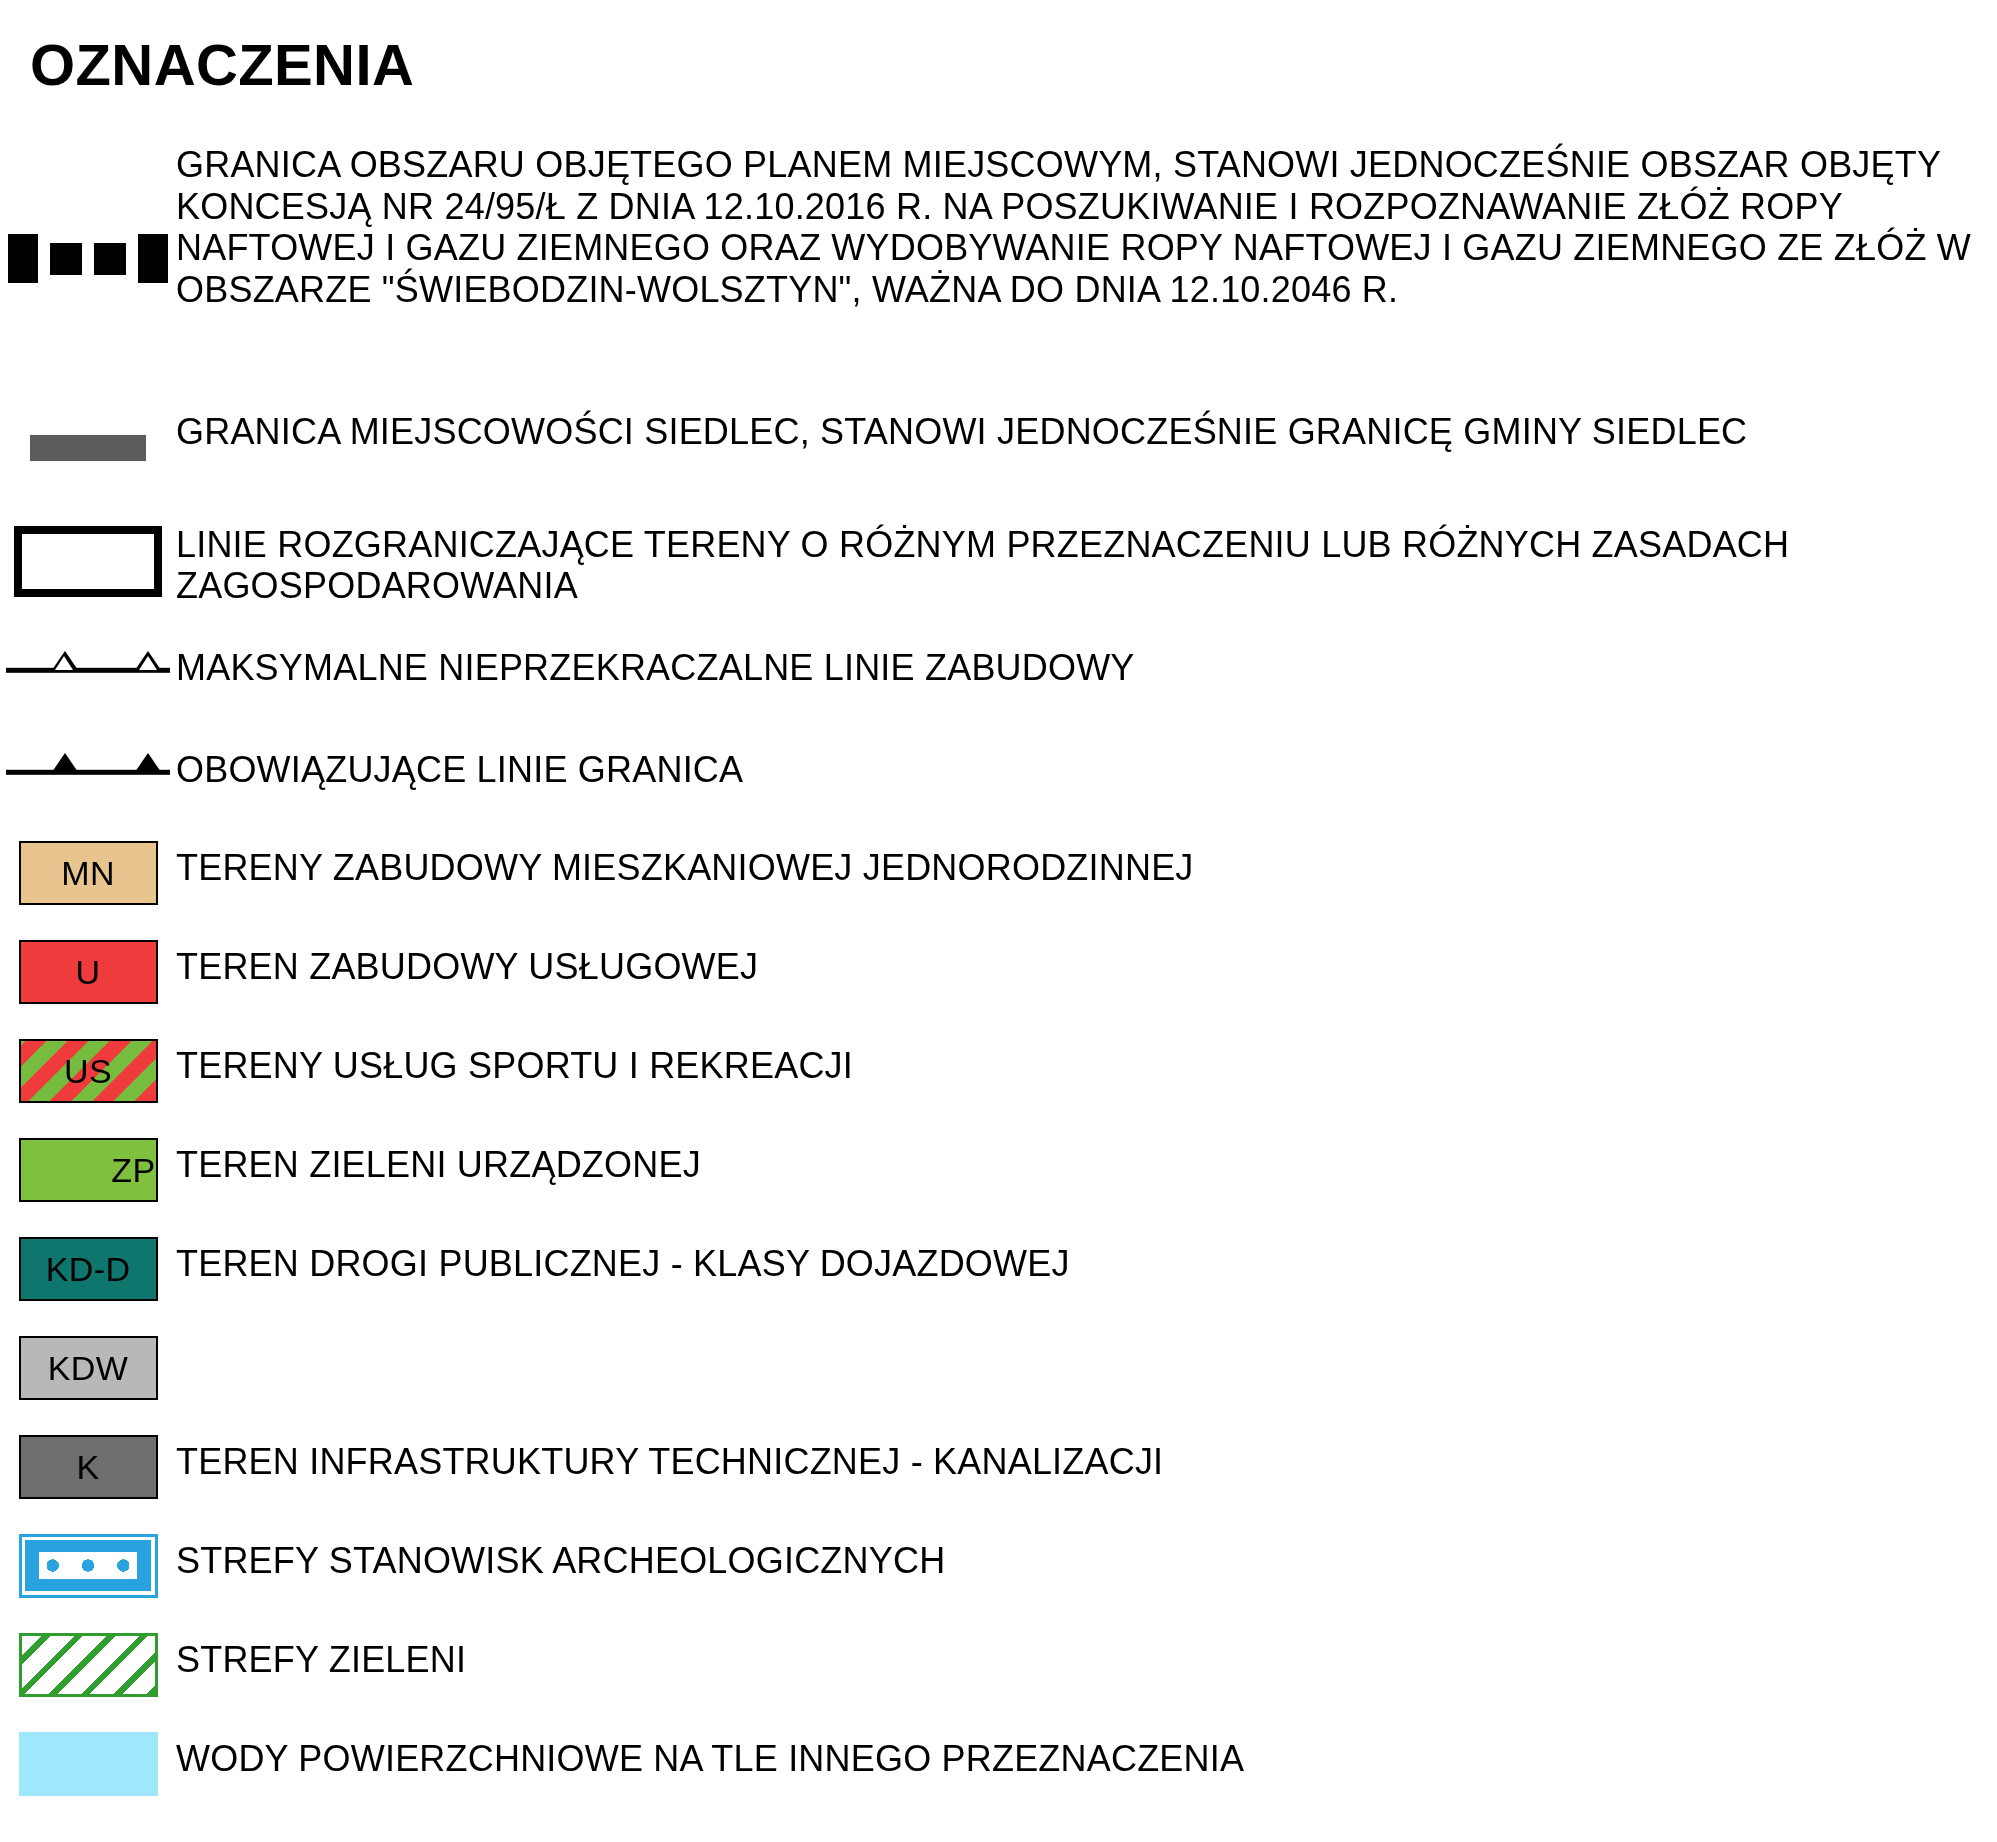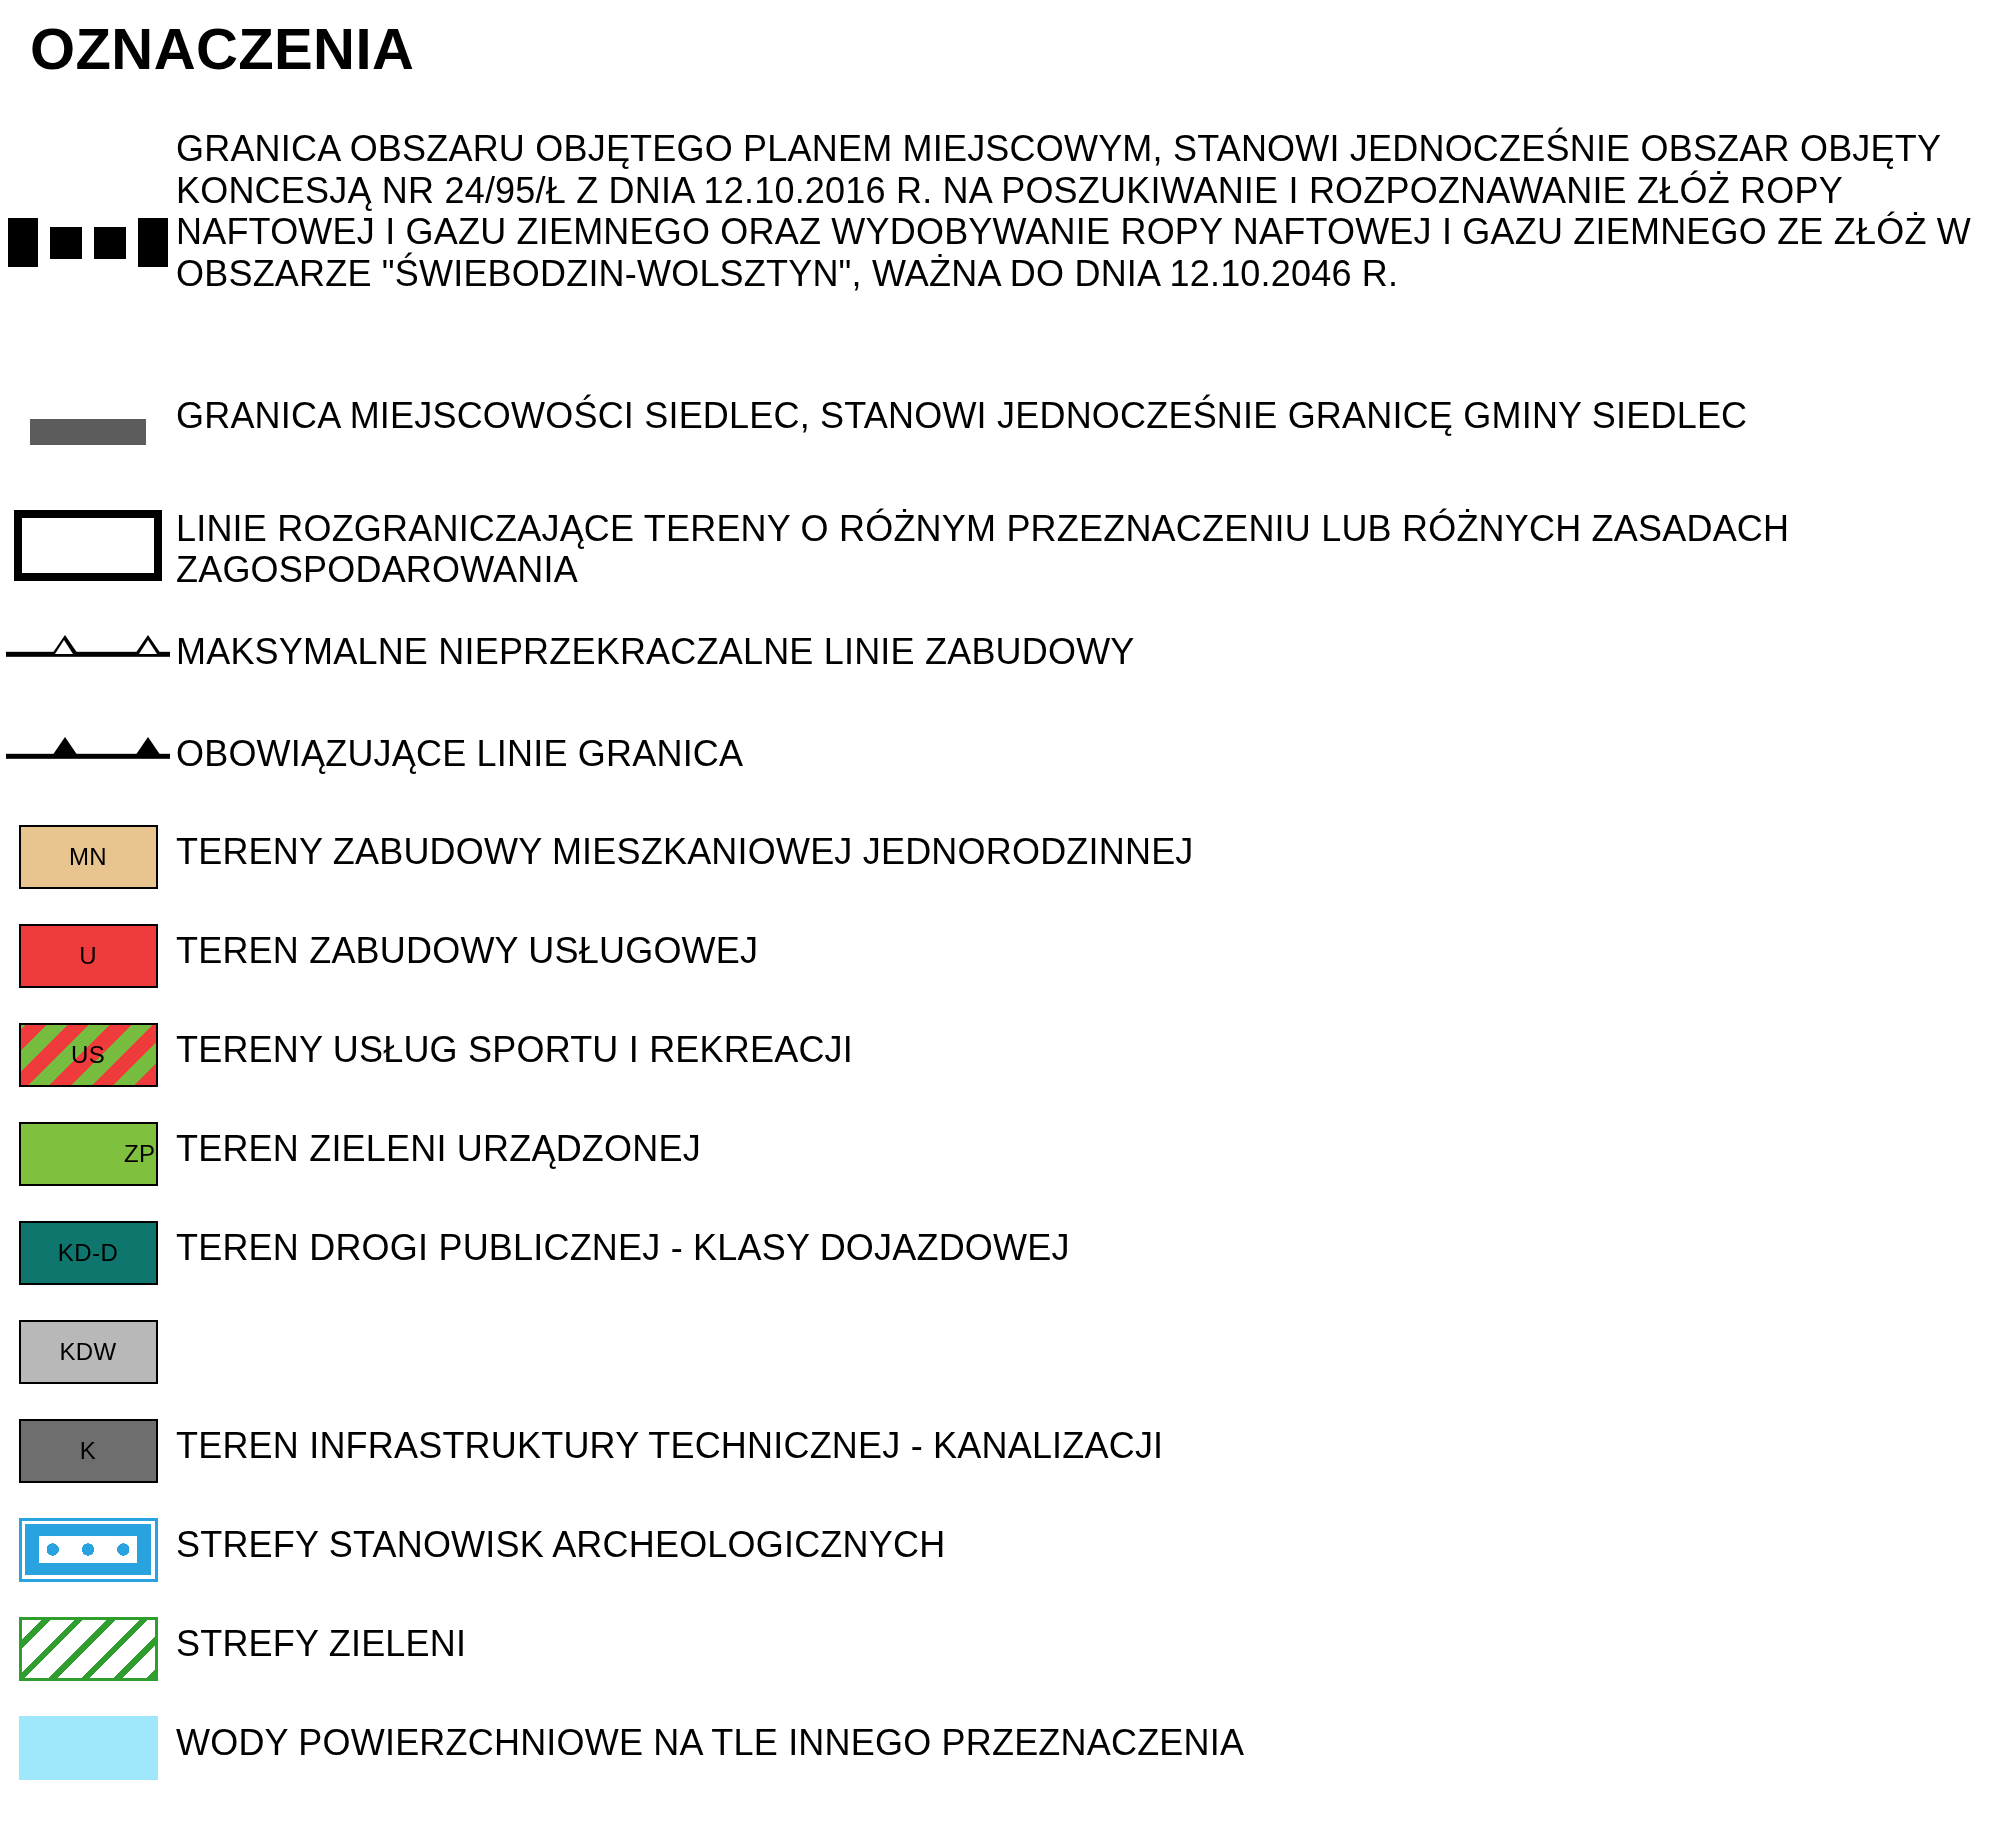--- a/index.html
+++ b/index.html
@@ -18,21 +18,21 @@
     position: relative;
     width: 1997px;
     height: 1842px;
     box-sizing: border-box;
     padding: 19.4px 0 0 0;
   }
   .legend-title {
     font-size: 58px;
     font-weight: bold;
     letter-spacing: 0.4px;
-    margin: 0 0 30px 30px;
+    margin: 16px 0 30px 30px;
     line-height: 1.05;
   }
   .rows {
     display: block;
   }
   .row {
     display: flex;
     align-items: flex-start;
     margin-bottom: 0;
   }
@@ -155,21 +155,21 @@
   .t-right { right: 8.8px; }
 
   .patch {
     width: 139px;
     height: 64px;
     border: 2.6px solid #000;
     box-sizing: border-box;
     display: flex;
     align-items: center;
     justify-content: center;
-    font-size: 24px;
+    font-size: 34px;
     font-weight: normal;
     letter-spacing: 0.4px;
     position: relative;
     overflow: hidden;
   }
   .patch .lbl {
     position: relative;
     z-index: 3;
     color: #000;
     line-height: 1;

